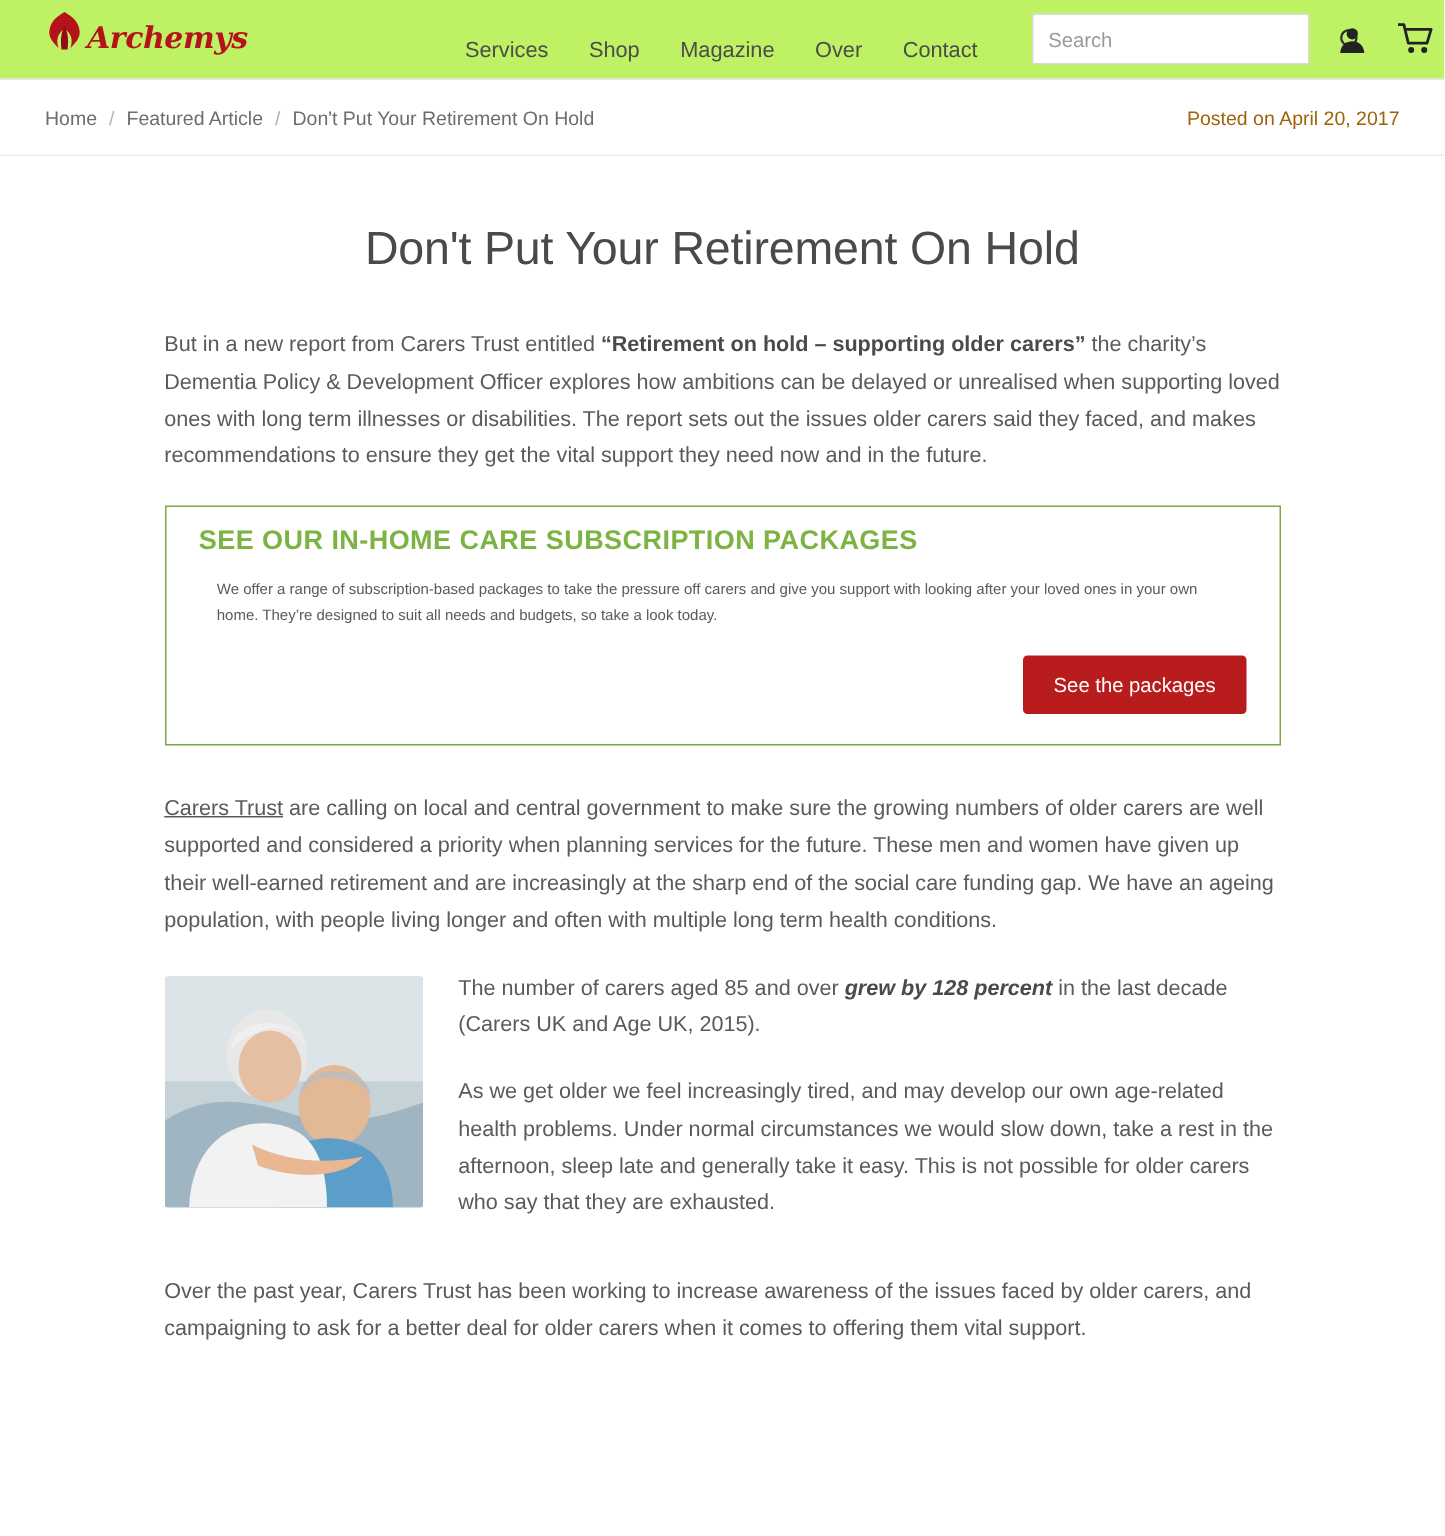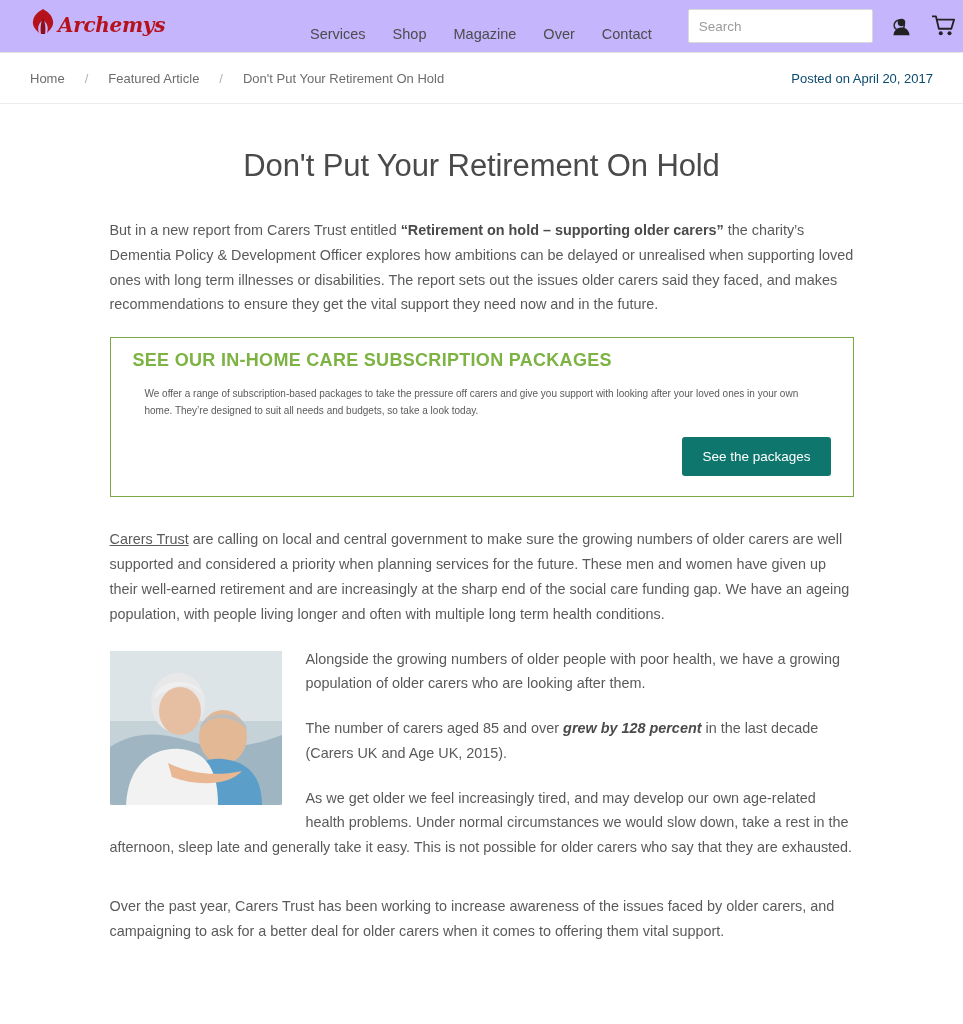--- a/index.html
+++ b/index.html
@@ -13,21 +13,21 @@
   }
   .page { width: 963px; position: relative; background:#fff; }
 
   
   .header {
     height: 53px;
     border-bottom: 1px solid #e4e4e4;
     display: flex;
     align-items: center;
     padding: 0 30px;
-    background: #c4b5fd;
+    background: #bef264;
   }
   .logo {
     width: 120px;
     display: flex;
     align-items: center;
     color: #b5121b;
     font-size: 21px;
     letter-spacing: .2px;
     position: relative;
     top: -1px;
@@ -97,25 +97,25 @@
   
   .crumbrow {
     height: 51px;
     display: flex;
     align-items: center;
     padding: 0 30px;
     border-bottom: 1px solid #ececec;
     font-size: 13px;
     color: #6d6d6d;
   }
-  .crumbs { display: flex; align-items: center; gap: 20px; }
+  .crumbs { display: flex; align-items: center; gap: 8px; }
   .crumb { color: #6d6d6d; text-decoration: none; cursor: pointer; }
   .crumb.current { color: #6d6d6d; }
   .crumb-sep { color: #b2b2b2; }
-  .posted { margin-left: auto; font-size: 13px; color: #0c4a6e; }
+  .posted { margin-left: auto; font-size: 13px; color: #a16207; }
 
   
   .article { padding: 0 30px; }
   h1.title {
     text-align: center;
     font-weight: 400;
     font-size: 31px;
     color: #4a4a4a;
     margin: 44px 0 0 0;
     letter-spacing: -.1px;
@@ -143,21 +143,21 @@
     margin: 0 0 14px 0;
     font-size: 18px;
     font-weight: 700;
     letter-spacing: .3px;
     color: #7cb342;
     text-transform: uppercase;
   }
   .promo p { margin: 12px; font-size: 10px; line-height: 1.72; color: #5a5a5a; }
   .promo-btn-wrap { display: flex; justify-content: flex-end; margin-top: 18px; }
   .promo-btn {
-    background: #0f766e;
+    background: #b91c1c;
     color: #fff;
     border: none;
     border-radius: 3px;
     padding: 12px 20px;
     font-size: 13.5px;
     font-family: "Liberation Sans", sans-serif;
     cursor: pointer;
   }
 
   
@@ -268,21 +268,20 @@
             <ellipse cx="68" cy="52" rx="27" ry="30" fill="#e8e8e8"></ellipse>
             <ellipse cx="70" cy="60" rx="21" ry="24" fill="#e6bfa3"></ellipse>
             <path d="M44 48 C46 26 92 24 94 50 C92 36 72 30 60 38 C52 42 48 44 44 48 Z" fill="#efefef"></path>
             <ellipse cx="113" cy="86" rx="24" ry="27" fill="#e3b895"></ellipse>
             <path d="M90 78 C92 58 136 58 137 80 C132 68 106 62 96 72 Z" fill="#bdbdbd"></path>
             <path d="M74 154 C70 118 92 106 113 108 C136 110 152 124 152 154 Z" fill="#5b9ec9"></path>
             <path d="M16 154 C18 112 44 96 70 98 C94 100 108 116 108 154 Z" fill="#f2f2f2"></path>
             <path d="M58 112 C78 122 104 126 132 120 C120 134 88 136 62 126 Z" fill="#e9b792"></path>
           </svg>
         </div>
-        <p>Alongside the growing numbers of older people with poor health, we have a growing population of older carers who are looking after them.</p>
         <p>
           <span>The number of carers aged 85 and over </span><span class="em-bold">grew by 128 percent</span><span> in the last decade (Carers UK and Age UK, 2015).</span>
         </p>
         <p>As we get older we feel increasingly tired, and may develop our own age-related health problems. Under normal circumstances we would slow down, take a rest in the afternoon, sleep late and generally take it easy. This is not possible for older carers who say that they are exhausted.</p>
       </div>
 
       <div class="spacer"></div>
 
       <p>Over the past year, Carers Trust has been working to increase awareness of the issues faced by older carers, and campaigning to ask for a better deal for older carers when it comes to offering them vital support.</p>
 

